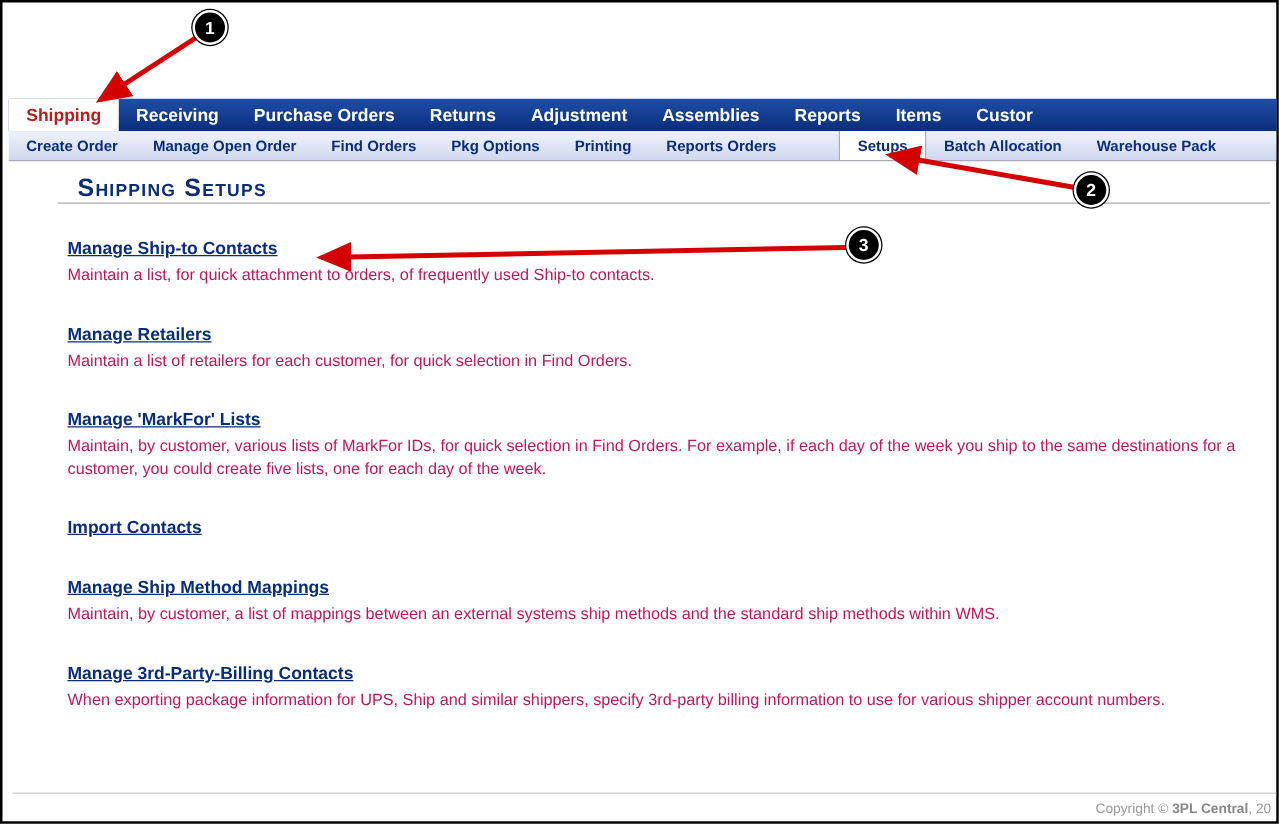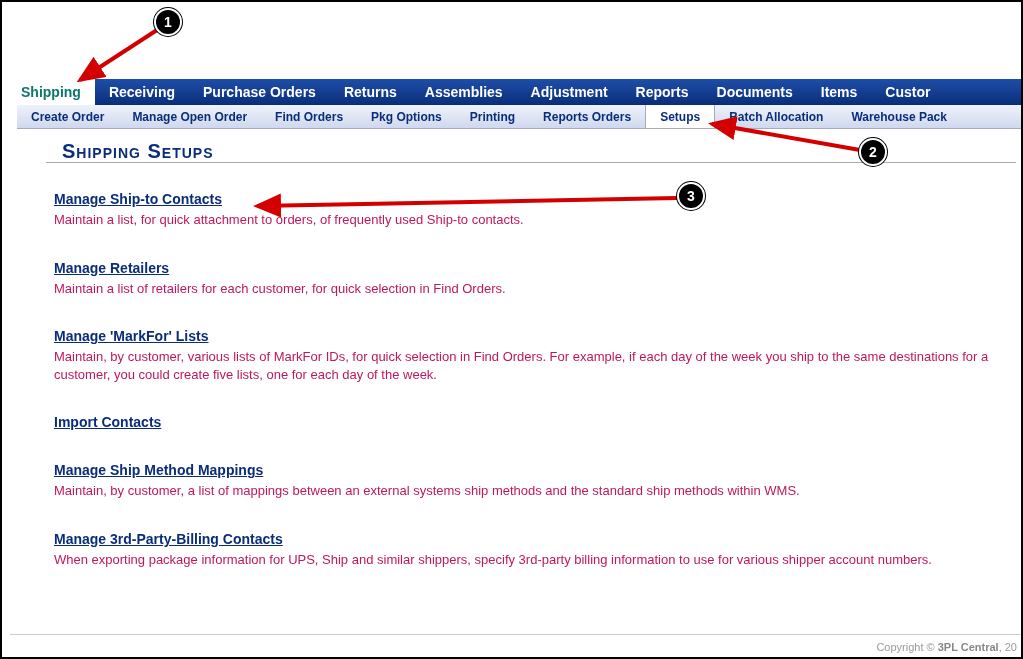--- a/index.html
+++ b/index.html
@@ -28,47 +28,48 @@
       font-size: 14px;
       color: #fff;
     }
     .main-nav .tab {
       padding: 5px 14px 4px 14px;
       cursor: pointer;
       white-space: nowrap;
     }
     .main-nav .tab.active {
       background: #fff;
-      color: #0f766e;
+      color: #b91c1c;
     }
 
     
     .sub-nav {
       position: absolute;
       top: 103px;
-      left: 15px;
+      left: 5px;
       right: 0;
       height: 24px;
       background: linear-gradient(to bottom, #eef2fa 0%, #cfd8ef 100%);
       display: flex;
       align-items: stretch;
       font-weight: bold;
       font-size: 12px;
       color: #0a2d7a;
       border-bottom: 1px solid #aab;
     }
     .sub-nav .subtab {
       padding: 5px 14px 4px 14px;
       cursor: pointer;
       white-space: nowrap;
     }
     .sub-nav .subtab.active {
       background: #fff;
       border-left: 1px solid #aab;
       border-right: 1px solid #aab;
+      margin-left: 36px;
     }
 
     
     .page-heading {
       position: absolute;
       top: 138px;
       left: 60px;
       color: #0a2d7a;
       font-size: 20px;
       font-weight: bold;
@@ -138,24 +139,23 @@
   </style>
 </head>
 <body>
 <div class="canvas">
 
   <div class="main-nav">
     <div class="tab active">Shipping</div>
     <div class="tab">Receiving</div>
     <div class="tab">Purchase Orders</div>
     <div class="tab">Returns</div>
+    <div class="tab">Adjustment</div>
     <div class="tab">Assemblies</div>
-    <div class="tab">Adjustment</div>
     <div class="tab">Reports</div>
-    <div class="tab">Documents</div>
     <div class="tab">Items</div>
     <div class="tab">Custor</div>
   </div>
 
   <div class="sub-nav">
     <div class="subtab">Create Order</div>
     <div class="subtab">Manage Open Order</div>
     <div class="subtab">Find Orders</div>
     <div class="subtab">Pkg Options</div>
     <div class="subtab">Printing</div>

